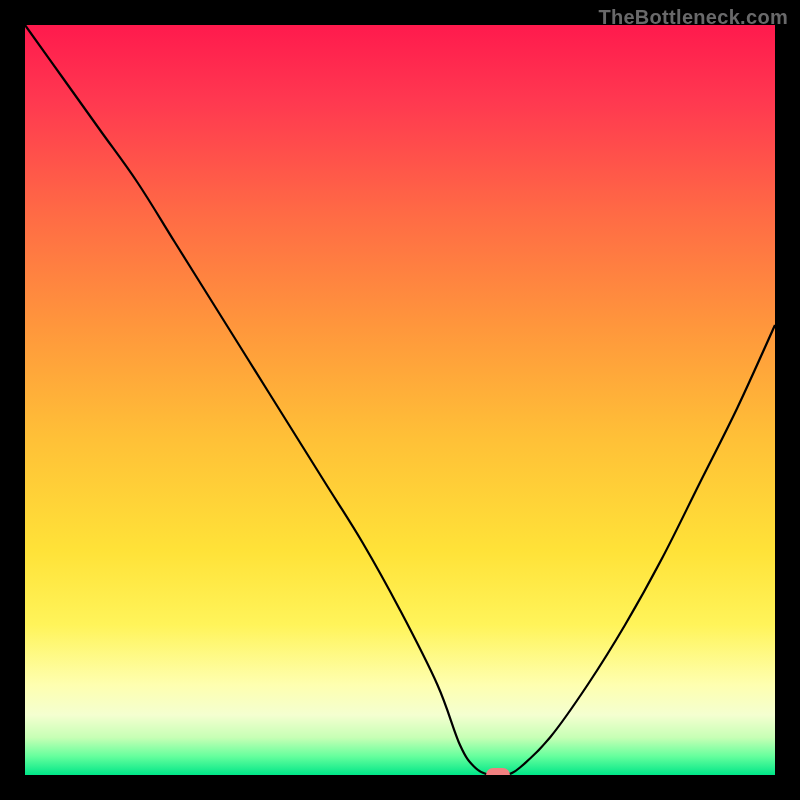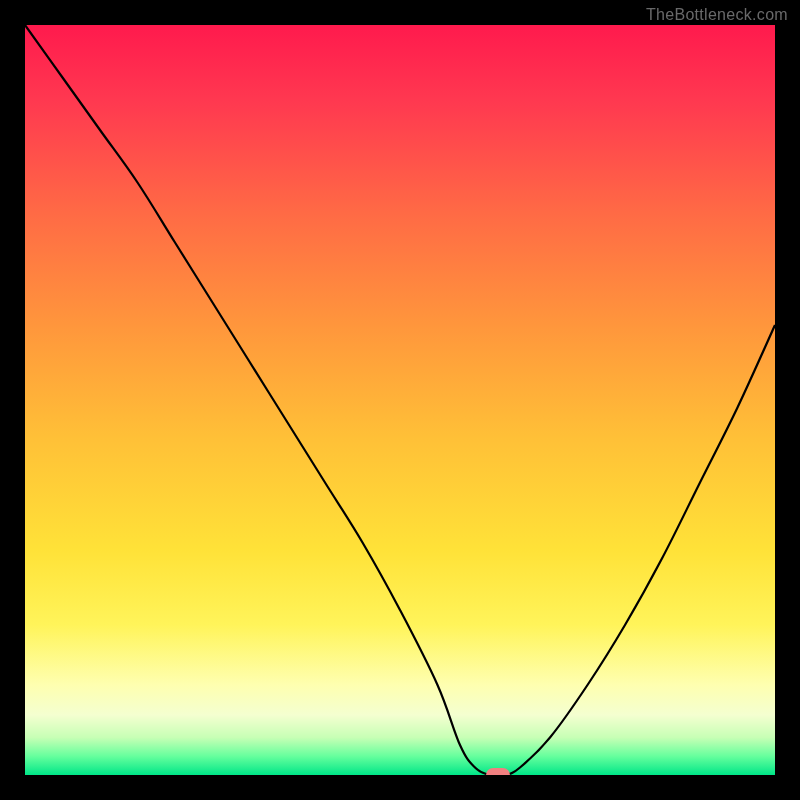--- a/index.html
+++ b/index.html
@@ -14,23 +14,23 @@
     position: relative;
     width: 800px;
     height: 800px;
     background: #000;
   }
   .watermark {
     position: absolute;
     top: 6px;
     right: 12px;
     color: #69696a;
-    font-size: 16px;
+    font-size: 20px;
     letter-spacing: 0.3px;
-    font-weight: 400;
+    font-weight: 700;
     z-index: 10;
   }
   .plot {
     position: absolute;
     left: 25px;
     top: 25px;
     width: 750px;
     height: 750px;
     overflow: hidden;
   }

